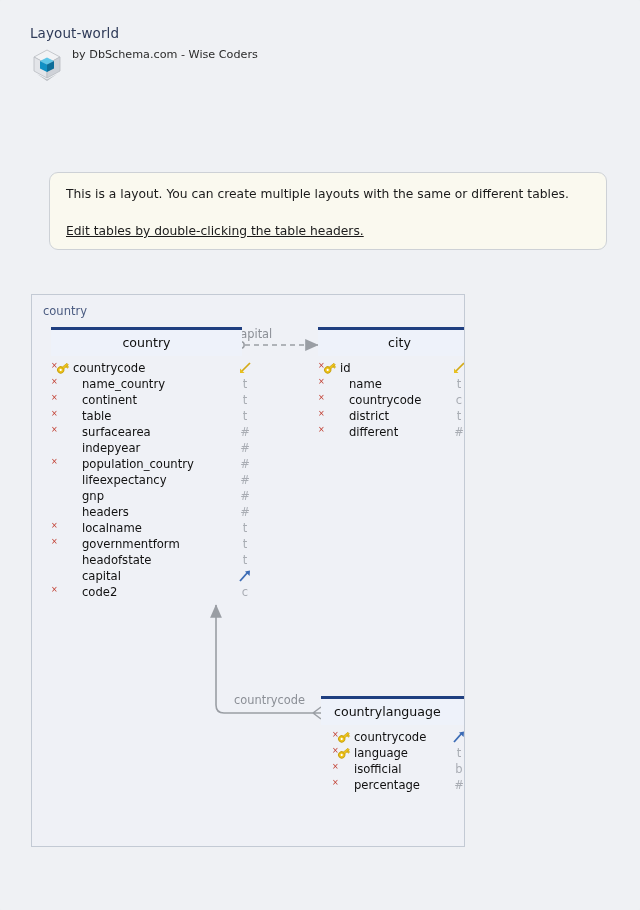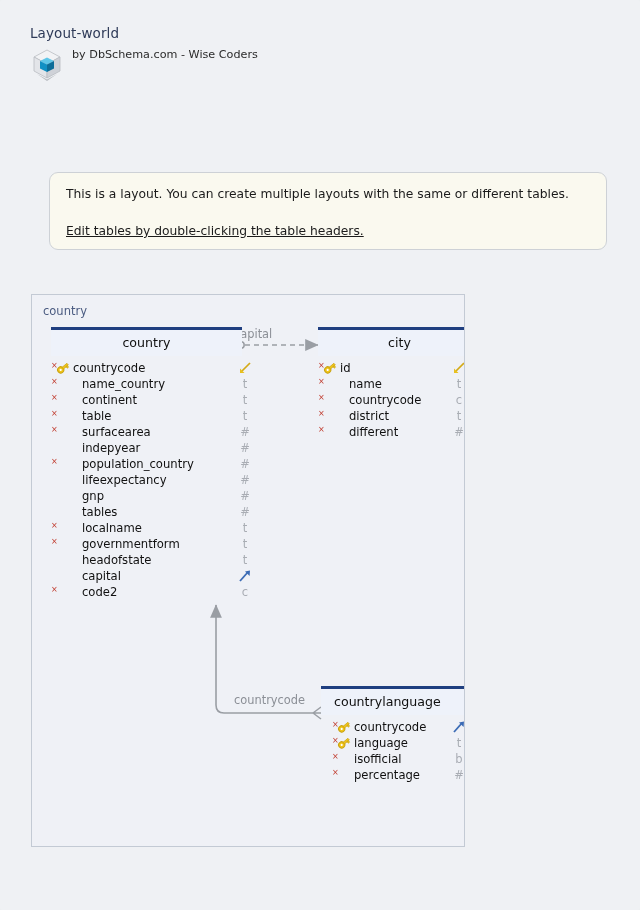--- a/index.html
+++ b/index.html
@@ -301,21 +301,21 @@
           <span class="col-name">lifeexpectancy</span>
           <span class="col-type" style="left:186px;">#</span>
         </div>
 
         <div class="er-col">
           <span class="col-name">gnp</span>
           <span class="col-type" style="left:186px;">#</span>
         </div>
 
         <div class="er-col">
-          <span class="col-name">tables</span>
+          <span class="col-name">headers</span>
           <span class="col-type" style="left:186px;">#</span>
         </div>
 
         <div class="er-col">
           <span class="nn">×</span>
           <span class="col-name">localname</span>
           <span class="col-type" style="left:186px;">t</span>
         </div>
 
         <div class="er-col">
@@ -393,21 +393,21 @@
 
         <div class="er-col">
           <span class="nn">×</span>
           <span class="col-name">different</span>
           <span class="col-type" style="left:133px;">#</span>
         </div>
 
       </div>
     </div>
 
-    <div class="er-table" style="left:289px; top:391px; width:160px;">
+    <div class="er-table" style="left:289px; top:401px; width:160px;">
       <div class="er-table-head head-left">countrylanguage</div>
       <div class="er-cols">
 
         <div class="er-col has-key">
           <span class="nn" style="left:11px;">×</span>
           <span class="pk-icon" style="left:16px;">
             <svg width="14" height="16" viewBox="0 0 14 16">
                 <g transform="rotate(-40 7 8)">
               <circle cx="4" cy="8" r="3.1" fill="#f0c419" stroke="#c9a311" stroke-width="1"></circle>
               <circle cx="4" cy="8" r="1.1" fill="#fff"></circle>

